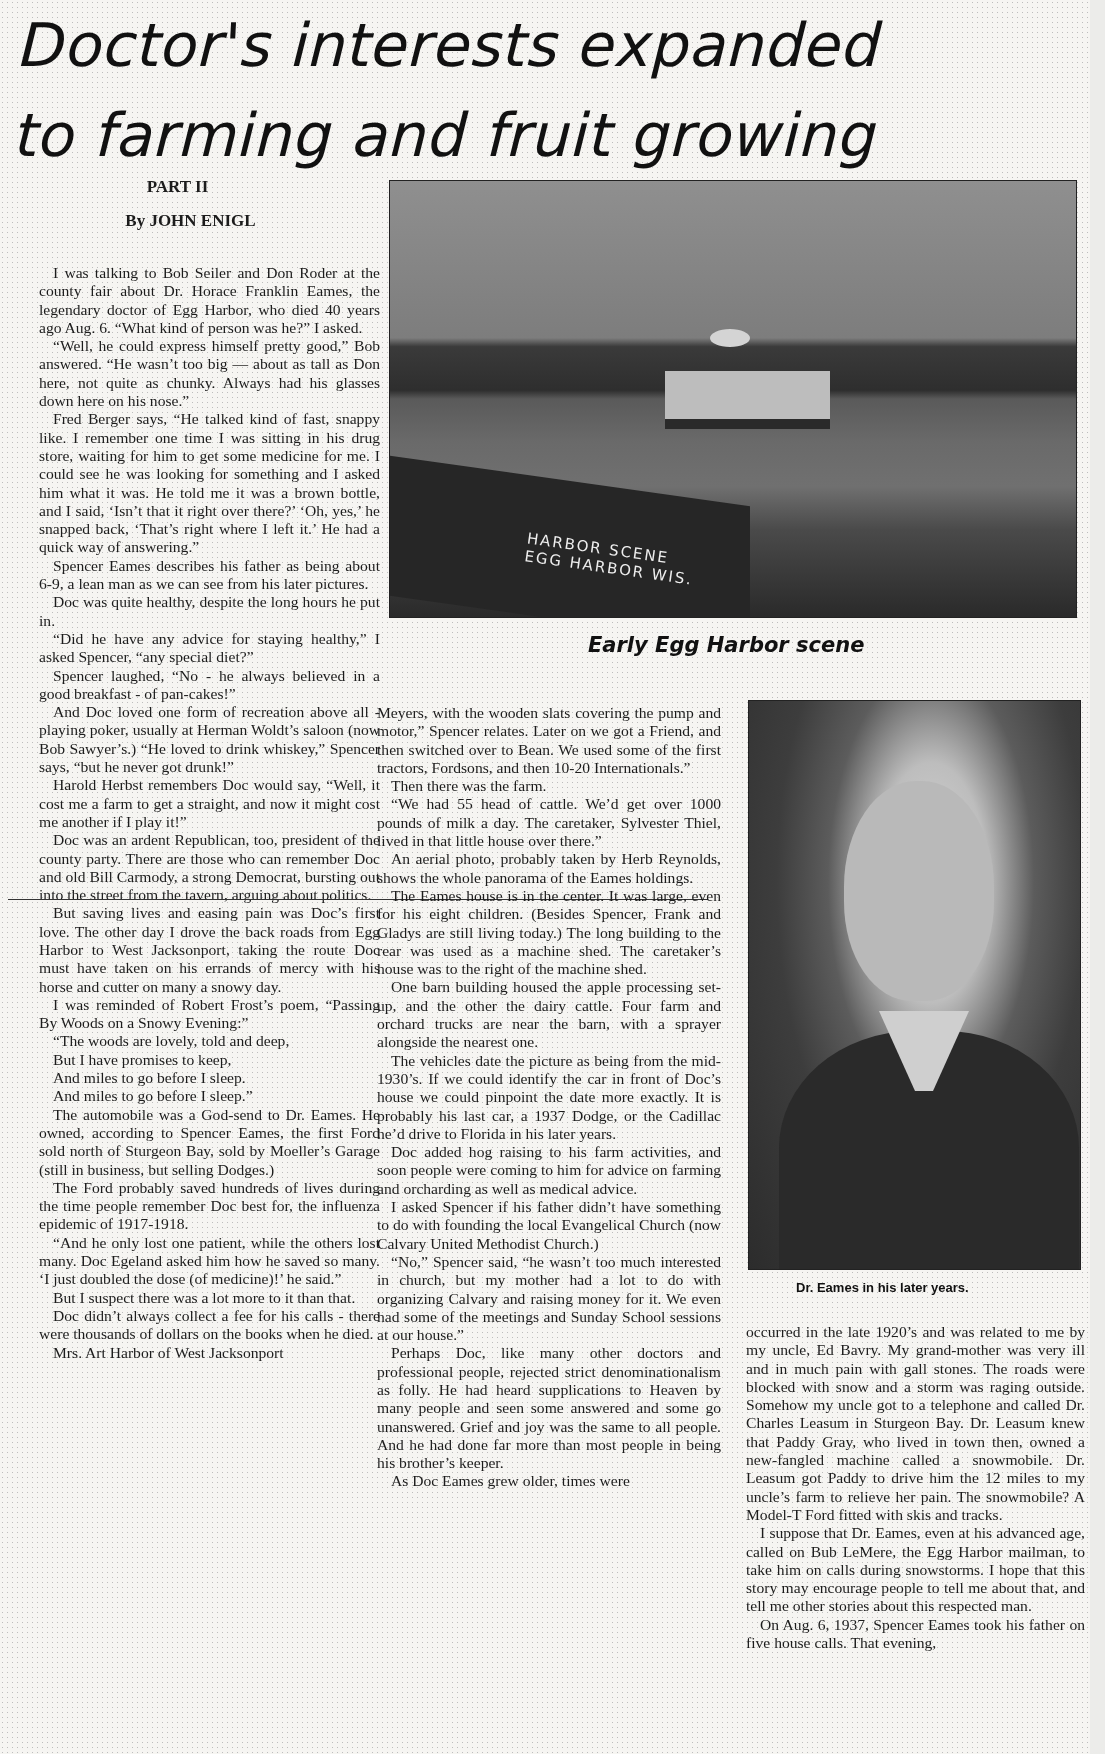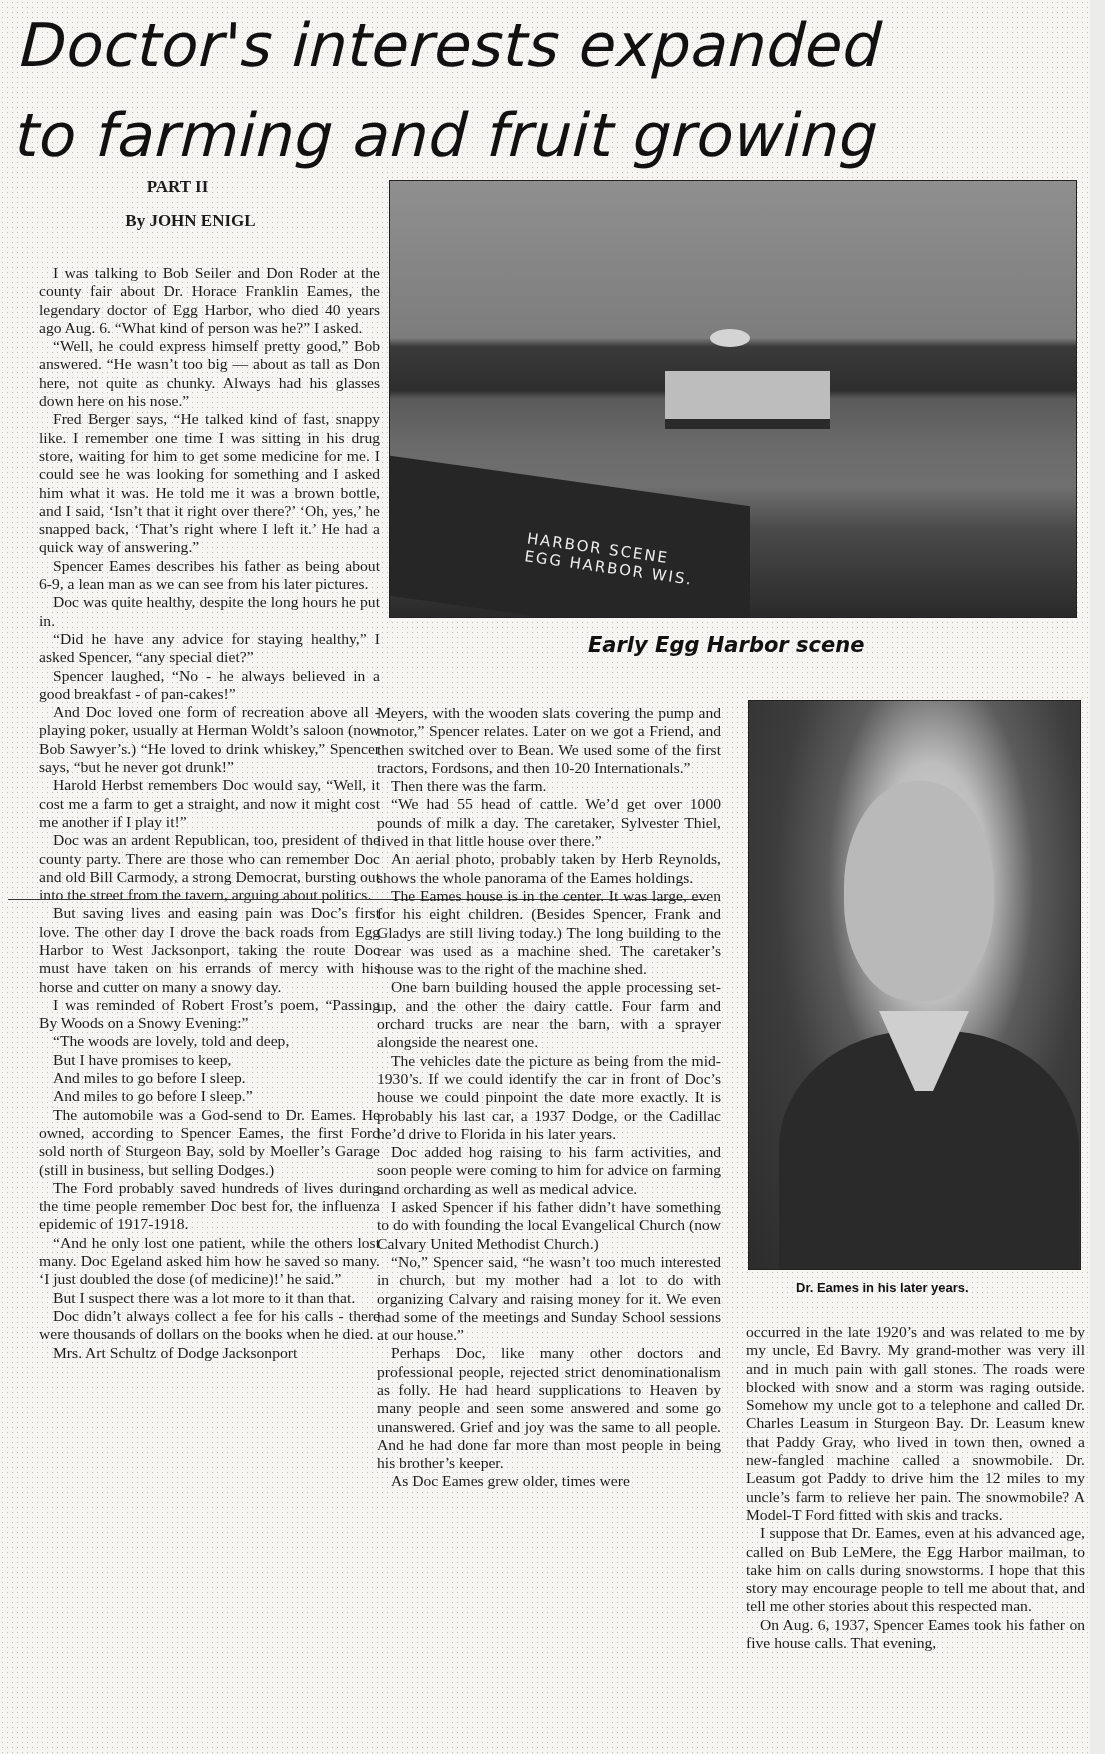--- a/index.html
+++ b/index.html
@@ -71,21 +71,21 @@
     <p>I was reminded of Robert Frost’s poem, “Passing By Woods on a Snowy Evening:”</p>
     <p class="poem">“The woods are lovely, told and deep,</p>
     <p class="poem">But I have promises to keep,</p>
     <p class="poem">And miles to go before I sleep.</p>
     <p class="poem">And miles to go before I sleep.”</p>
     <p>The automobile was a God-send to Dr. Eames. He owned, according to Spencer Eames, the first Ford sold north of Sturgeon Bay, sold by Moeller’s Garage (still in business, but selling Dodges.)</p>
     <p>The Ford probably saved hundreds of lives during the time people remember Doc best for, the influenza epidemic of 1917-1918.</p>
     <p>“And he only lost one patient, while the others lost many. Doc Egeland asked him how he saved so many. ‘I just doubled the dose (of medicine)!’ he said.”</p>
     <p>But I suspect there was a lot more to it than that.</p>
     <p>Doc didn’t always collect a fee for his calls - there were thousands of dollars on the books when he died.</p>
-    <p>Mrs. Art Schultz of Dodge Jacksonport</p>
+    <p>Mrs. Art Harbor of West Jacksonport</p>
   </div>
 
   <div class="rule"></div>
 
   <div class="photo1">
     <div class="smoke"></div>
     <div class="ship"></div>
     <div class="shore"></div>
     <div class="stamp">
       <span>HARBOR SCENE</span><br>

